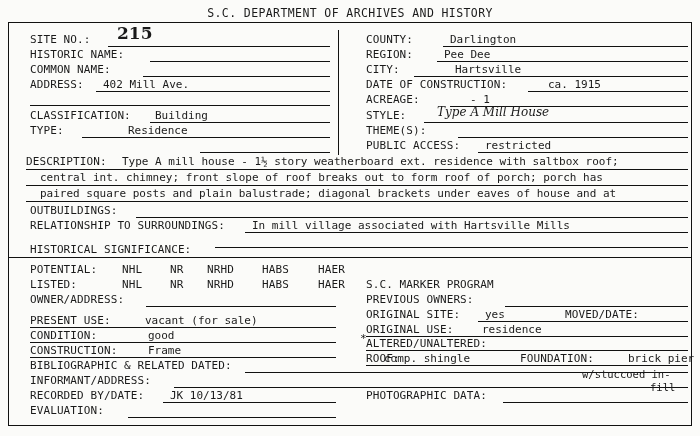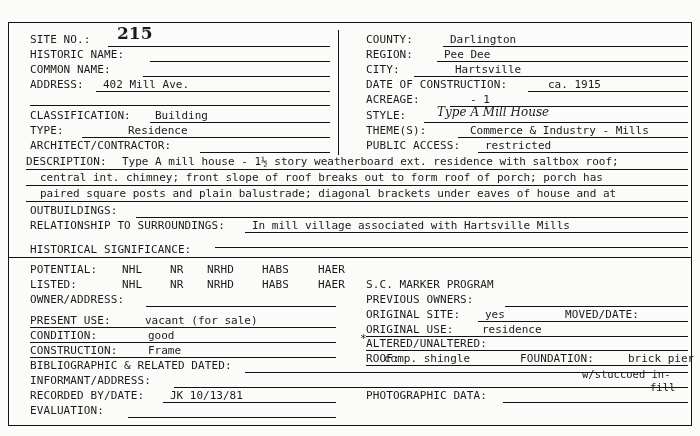--- a/index.html
+++ b/index.html
@@ -79,20 +79,21 @@
   }
   .tiny {
     font-size: 10.5px;
   }
 </style>
 </head>
 <body>
 
 <div class="page">
 
+  <div class="title">S.C. DEPARTMENT OF ARCHIVES AND HISTORY</div>
 
   <div class="border-frame"></div>
 
   <div class="row lbl" style="left:30px; top:34px;">SITE NO.:</div>
   <div class="row big-hand" style="left:117px; top:27px;">215</div>
   <div class="rule" style="left:108px; top:46px; width:222px;"></div>
 
   <div class="row lbl" style="left:30px; top:49px;">HISTORIC NAME:</div>
   <div class="row val" style="left:155px; top:49px;"></div>
   <div class="rule" style="left:150px; top:61px; width:180px;"></div>
@@ -107,21 +108,20 @@
 
   <div class="row lbl" style="left:30px; top:110px;">CLASSIFICATION:</div>
   <div class="row val" style="left:155px; top:110px;">Building</div>
   <div class="rule" style="left:30px; top:105px; width:300px;"></div>
   <div class="rule" style="left:150px; top:122px; width:180px;"></div>
 
   <div class="row lbl" style="left:30px; top:125px;">TYPE:</div>
   <div class="row val" style="left:128px; top:125px;">Residence</div>
   <div class="rule" style="left:82px; top:137px; width:248px;"></div>
 
-  <div class="row lbl" style="left:30px; top:140px;">ARCHITECT/CONTRACTOR:</div>
   <div class="row val" style="left:206px; top:140px;"></div>
   <div class="rule" style="left:200px; top:152px; width:130px;"></div>
 
   <div class="vline" style="left:338px; top:30px; height:125px;"></div>
 
   <div class="row lbl" style="left:366px; top:34px;">COUNTY:</div>
   <div class="row val" style="left:450px; top:34px;">Darlington</div>
   <div class="rule" style="left:443px; top:46px; width:245px;"></div>
 
   <div class="row lbl" style="left:366px; top:49px;">REGION:</div>
@@ -138,21 +138,20 @@
 
   <div class="row lbl" style="left:366px; top:94px;">ACREAGE:</div>
   <div class="row val" style="left:470px; top:94px;">- 1</div>
   <div class="rule" style="left:450px; top:106px; width:238px;"></div>
 
   <div class="row lbl" style="left:366px; top:110px;">STYLE:</div>
   <div class="row hand" style="left:437px; top:106px;">Type A Mill House</div>
   <div class="rule" style="left:424px; top:122px; width:264px;"></div>
 
   <div class="row lbl" style="left:366px; top:125px;">THEME(S):</div>
-  <div class="row val" style="left:470px; top:125px;">Commerce &amp; Industry - Mills</div>
   <div class="rule" style="left:458px; top:137px; width:230px;"></div>
 
   <div class="row lbl" style="left:366px; top:140px;">PUBLIC ACCESS:</div>
   <div class="row val" style="left:485px; top:140px;">restricted</div>
   <div class="rule" style="left:478px; top:152px; width:210px;"></div>
 
   <div class="row lbl" style="left:26px; top:156px;">DESCRIPTION:</div>
   <div class="row val" style="left:122px; top:156px;">Type A mill house - 1½ story weatherboard ext. residence with saltbox roof;</div>
   <div class="rule" style="left:26px; top:169px; width:662px;"></div>
 

